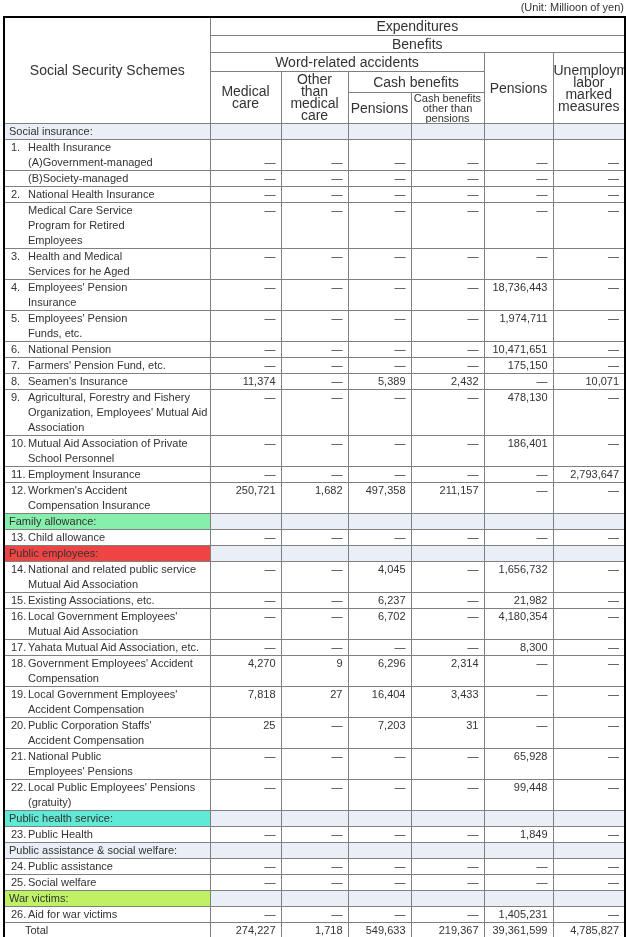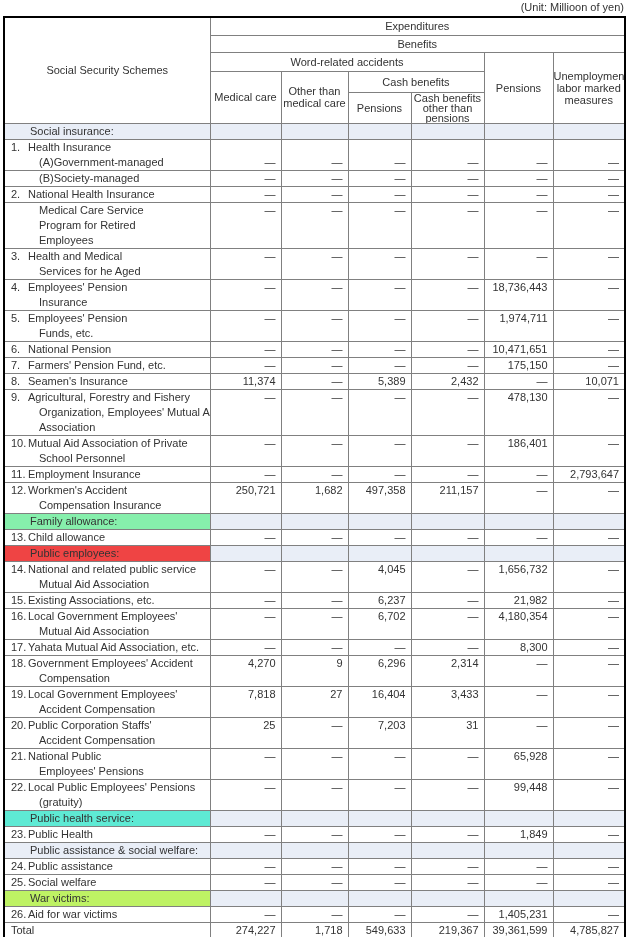--- a/index.html
+++ b/index.html
@@ -12,36 +12,36 @@
     position:absolute; top:1px; right:3px; font-size:11px; color:#333;
     white-space:nowrap;
   }
   table.sec-table {
     position:absolute; left:3px; top:16px; width:621px;
     border-collapse:collapse; table-layout:fixed;
     border:2px solid #000;
   }
   th, td { border:1px solid #808080; padding:0; font-weight:normal; overflow:hidden; }
   th {
-    font-size:11px; line-height:12px; text-align:center; vertical-align:middle;
+    font-size:14px; line-height:12px; text-align:center; vertical-align:middle;
     background:#fff; color:#333;
   }
   th.small-head { font-size:11px; line-height:10px; }
   td.label-cell { font-size:11px; vertical-align:top; background:#fff; }
   td.label-cell .line { line-height:15px; white-space:nowrap; padding-left:6px; }
-  td.label-cell .line.indent { padding-left:34px; }
+  td.label-cell .line.indent { padding-left:23px; }
   .num { display:inline-block; width:17px; }
   td.val-cell {
     font-size:11px; text-align:right; vertical-align:top; background:#fff;
   }
   td.val-cell .vline { line-height:15px; padding-right:5px; white-space:nowrap; }
   tr.valign-bottom td.val-cell { vertical-align:bottom; }
   tr.section-row td { background:#e9eef7; }
-  tr.section-row td.label-cell .line { padding-left:16px;margin-left:9px; }
-  tr.total-row td.label-cell .line { padding-left:6px; }
+  tr.section-row td.label-cell .line { padding-left:4px; }
+  tr.total-row td.label-cell .line { padding-left:20px; }
 </style>
 </head>
 <body>
 
 <div class="unit-note">(Unit: Millioon of yen)</div>
 
 <table class="sec-table">
   <colgroup>
     <col style="width:206px">
     <col style="width:71px">

